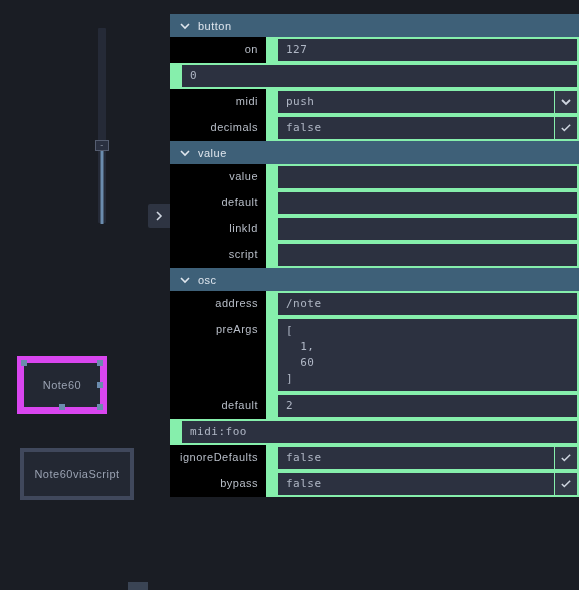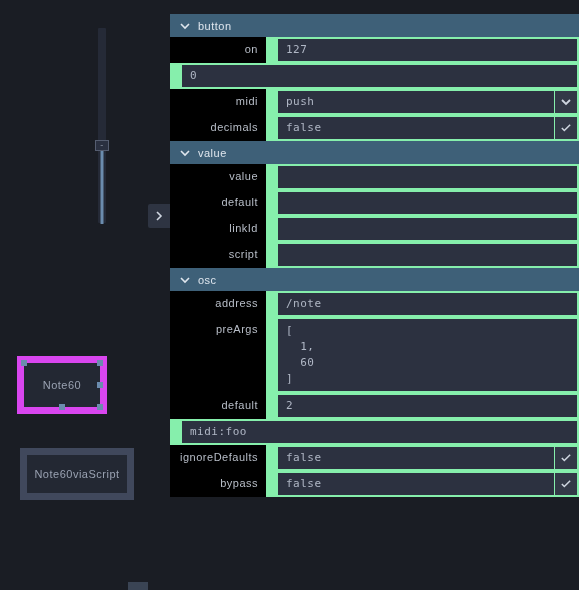--- a/index.html
+++ b/index.html
@@ -57,21 +57,21 @@
     top: 112px;
     width: 14px;
     height: 11px;
     background: #2a3040;
     border: 1px solid #555d70;
     display: flex; align-items: center; justify-content: center;
   }
   .fader-knob::after { content: "-"; color: #8a92a2; font-size: 9px; line-height: 1; }
   .widget {
     position: absolute;
-    border: 7px solid #e5e5e5;
+    border: 4px solid #e5e5e5;
     background: rgba(55,62,80,0.35);
     color: #9aa2b2;
     display: flex; align-items: center; justify-content: center;
     font-size: 11px;
     letter-spacing: 0.5px;
   }
   .widget.selected {
     border: 7px solid #d946ef;
   }
   .sel-handle {

